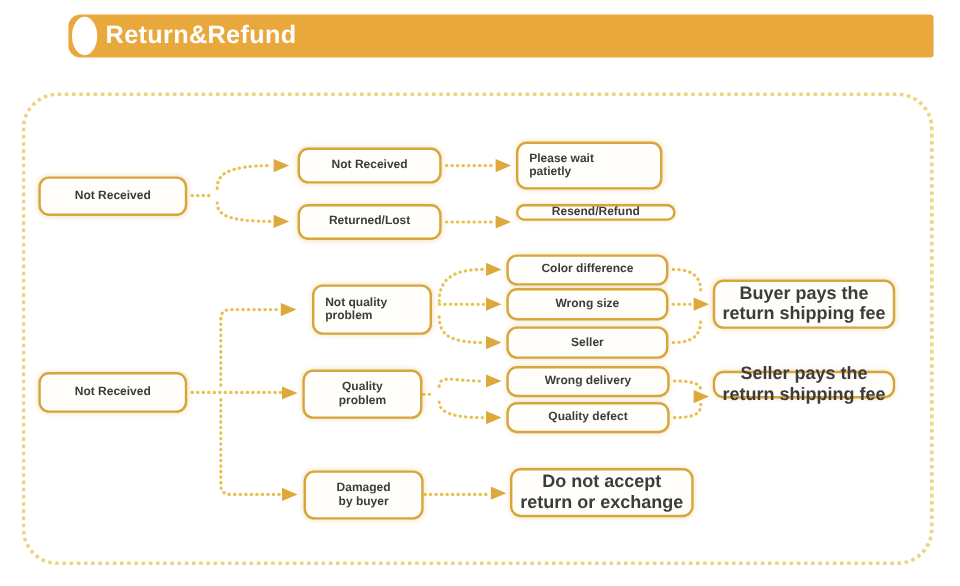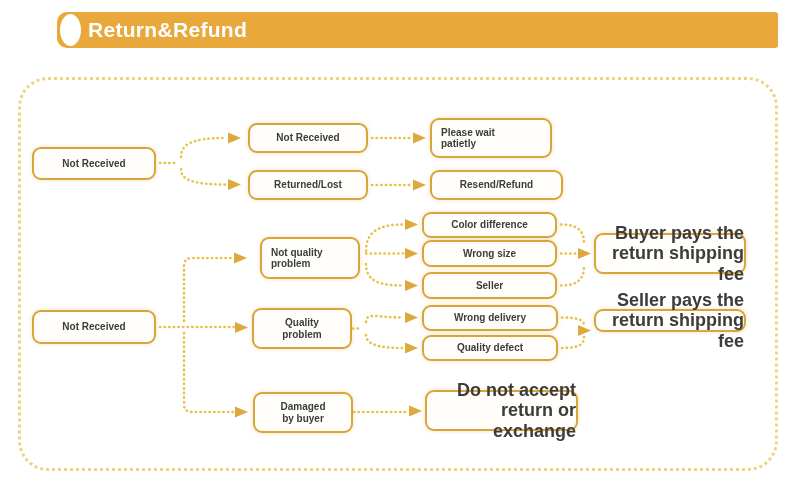--- a/index.html
+++ b/index.html
@@ -21,21 +21,21 @@
       stroke-dasharray:0.4 4.2;stroke-linecap:round;}
   .ah{fill:var(--arrowhead,#dda93c);}
   
   .node{position:absolute;box-sizing:border-box;background:#fffefb;
         border:2.6px solid var(--box-border,#d7a53b);border-radius:9px;
         box-shadow:0 0 4px rgba(215,165,59,.35);
         display:flex;align-items:center;justify-content:center;text-align:center;
         font-weight:bold;font-size:10px;line-height:1.12;
         color:var(--text,#3c3c3c);white-space:pre-line;}
   .node.la{justify-content:flex-start;text-align:left;padding-left:9px;}
-  .node.sm{font-size:18px;text-align:right;}
+  .node.sm{font-size:15px;}
 </style>
 </head>
 <body>
 
 <div class="canvas">
 
   <div class="banner">
     <span class="banner-notch"></span>
     <span class="banner-title">Return&amp;Refund</span>
   </div>
@@ -90,21 +90,21 @@
 
   <div class="node" style="left:32px;top:147px;width:124px;height:33px">Not Received</div>
 
   <div class="node" style="left:248px;top:123px;width:120px;height:30px">Not Received</div>
 
   <div class="node" style="left:248px;top:170px;width:120px;height:30px">Returned/Lost</div>
 
   <div class="node la" style="left:430px;top:118px;width:122px;height:40px">Please wait
 patietly</div>
 
-  <div class="node" style="left:430px;top:170px;width:133px;height:30px">Resend/Refund</div>
+  <div class="node" style="left:430px;top:170px;width:133px;height:14px">Resend/Refund</div>
 
   <div class="node" style="left:32px;top:310px;width:124px;height:34px">Not Received</div>
 
   <div class="node la" style="left:260px;top:237px;width:100px;height:42px">Not quality
 problem</div>
 
   <div class="node" style="left:252px;top:308px;width:100px;height:41px">Quality
 problem</div>
 
   <div class="node" style="left:253px;top:392px;width:100px;height:41px">Damaged

